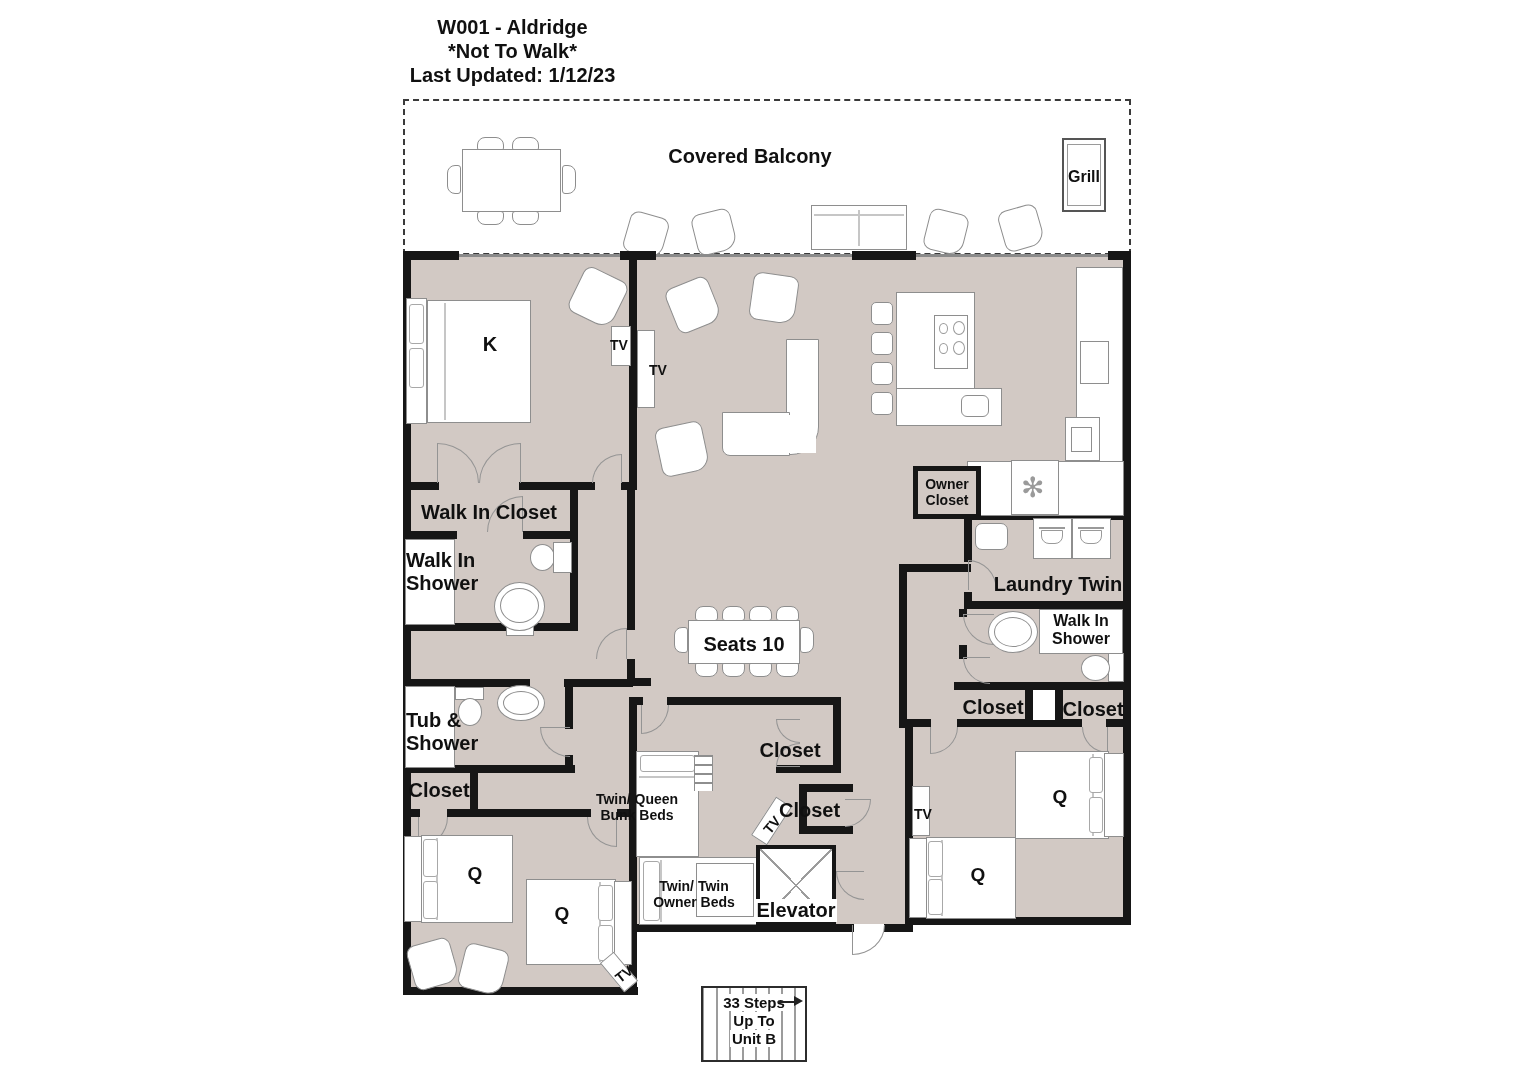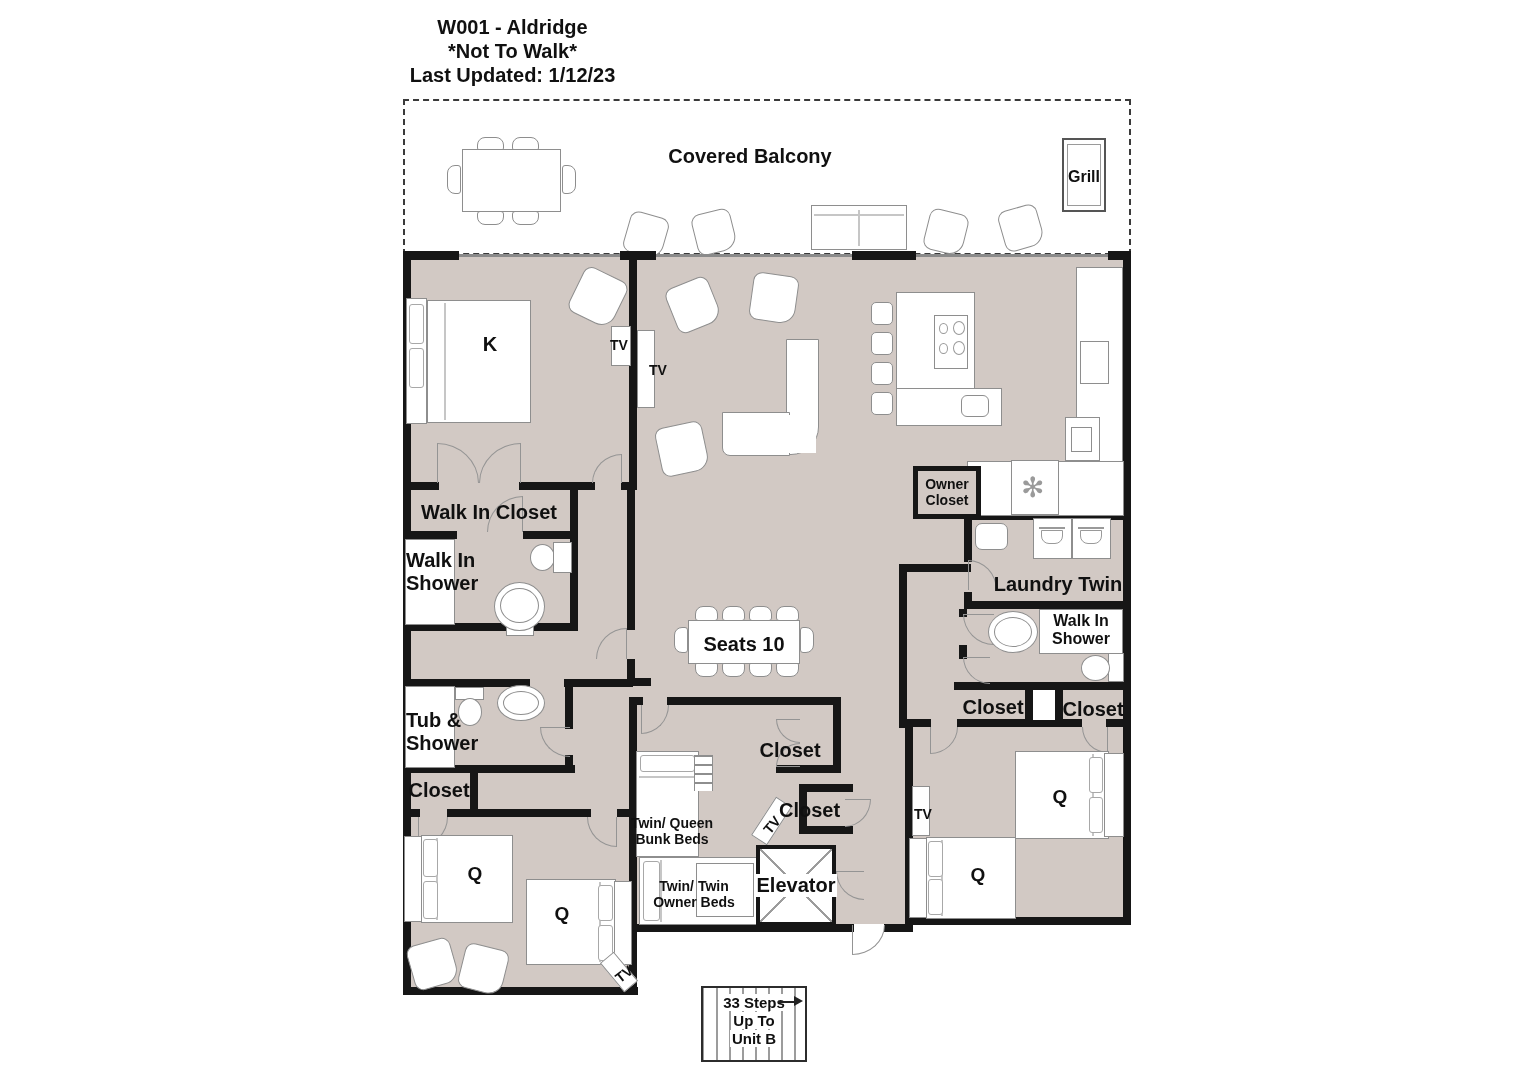--- a/index.html
+++ b/index.html
@@ -28,21 +28,21 @@
   .arc-tl{border-top:1.6px solid #949494;border-left:1.6px solid #949494;border-top-left-radius:100% 100%;}
   .arc-br{border-bottom:1.6px solid #949494;border-right:1.6px solid #949494;border-bottom-right-radius:100% 100%;}
   .arc-bl{border-bottom:1.6px solid #949494;border-left:1.6px solid #949494;border-bottom-left-radius:100% 100%;}
   .leaf-l{border-left:1.6px solid #949494;}.leaf-r{border-right:1.6px solid #949494;}
   .leaf-t{border-top:1.6px solid #949494;}.leaf-b{border-bottom:1.6px solid #949494;}
   #balcony-rect{position:absolute;left:403px;top:99px;width:728px;height:156px;border:2px dashed #3a3a3a;box-sizing:border-box;background:#fff;}
   #elevator-box{position:absolute;left:756px;top:845px;width:80px;height:81px;border:4px solid var(--wall,#161616);box-sizing:border-box;background-color:#fff;
     background-image:linear-gradient(to bottom right,transparent calc(50% - 1px),#9c9c9c calc(50% - 1px),#9c9c9c calc(50% + 1px),transparent calc(50% + 1px)),
                      linear-gradient(to top right,transparent calc(50% - 1px),#9c9c9c calc(50% - 1px),#9c9c9c calc(50% + 1px),transparent calc(50% + 1px));}
   #elevator-box .lbl{position:static;}
-  #elevator-box{display:flex;align-items:center;justify-content:center;}
+  #elevator-box{display:flex;align-items:flex-end;justify-content:center;}
   #elevator-box span{background:#fff;padding:0 2px;}
   #stairs-box{position:absolute;left:701px;top:986px;width:106px;height:76px;border:2.5px solid #2c2c2c;box-sizing:border-box;background-color:#fff;
     background-image:repeating-linear-gradient(to right,#9c9c9c 0 1.5px,transparent 1.5px 13px);}
   .stairs-line{position:absolute;left:703px;width:102px;text-align:center;font-size:15px;font-weight:700;}
   .stairs-line span{background:#fff;padding:0 2px;}
   .ladder{position:absolute;background-color:#fff;background-image:repeating-linear-gradient(to bottom,#8e8e8e 0 2px,transparent 2px 9px);border-left:1.6px solid #8e8e8e;border-right:1.6px solid #8e8e8e;box-sizing:border-box;}
   .ownerbox{position:absolute;left:913px;top:466px;width:68px;height:53px;border:5px solid var(--wall,#161616);box-sizing:border-box;background:var(--floor,#d2c9c4);display:flex;align-items:center;justify-content:center;font-weight:700;font-size:14px;text-align:center;line-height:1.1;}
   .grill-outer{position:absolute;left:1062px;top:138px;width:44px;height:74px;border:2.2px solid #555;background:#fff;box-sizing:border-box;}
   .grill-inner{position:absolute;left:1067px;top:144px;width:34px;height:62px;border:1.2px solid #9a9a9a;box-sizing:border-box;}
   .fan{position:absolute;color:#9a9a9a;font-size:28px;line-height:1;}
@@ -275,21 +275,21 @@
   <div class="f achair" style="left:410px;top:941px;width:45px;height:46px;transform:rotate(-16deg);"></div>
   <div class="f achair" style="left:461px;top:946px;width:45px;height:46px;transform:rotate(14deg);"></div>
   <div class="f" style="left:610px;top:953px;width:18px;height:38px;transform:rotate(-40deg);"></div>
   <div class="lbl s14" style="left:606px;top:966px;width:36px;transform:rotate(-38deg);">TV</div>
 
   <div class="f" style="left:636px;top:751px;width:63px;height:106px;">
     <div class="hline" style="left:2px;right:2px;top:24px;height:1.5px;"></div>
   </div>
   <div class="p" style="left:640px;top:755px;width:55px;height:17px;"></div>
   <div class="ladder" style="left:694px;top:755px;width:19px;height:36px;"></div>
-  <div class="lbl s14" style="left:627px;top:791px;width:90px;margin-top:24px;">Twin/ Queen Bunk Beds</div>
+  <div class="lbl s14" style="left:592px;top:791px;width:90px;">Twin/ Queen Bunk Beds</div>
   <div class="f" style="left:639px;top:857px;width:120px;height:68px;">
     <div class="fold" style="left:20px;"></div>
     <div class="f" style="left:56px;top:5px;width:58px;height:54px;border-width:1.2px;"></div>
   </div>
   <div class="p" style="left:643px;top:861px;width:17px;height:60px;"></div>
   <div class="lbl s14" style="left:647px;top:878px;width:94px;">Twin/ Twin Owner Beds</div>
   <div class="f" style="left:762px;top:798px;width:19px;height:46px;transform:rotate(33deg);"></div>
   <div class="lbl s14" style="left:752px;top:817px;width:40px;transform:rotate(-50deg);">TV</div>
   <div class="lbl" style="left:757px;top:739px;width:66px;">Closet</div>
   <div class="lbl" style="left:779px;top:799px;width:60px;">Closet</div>

